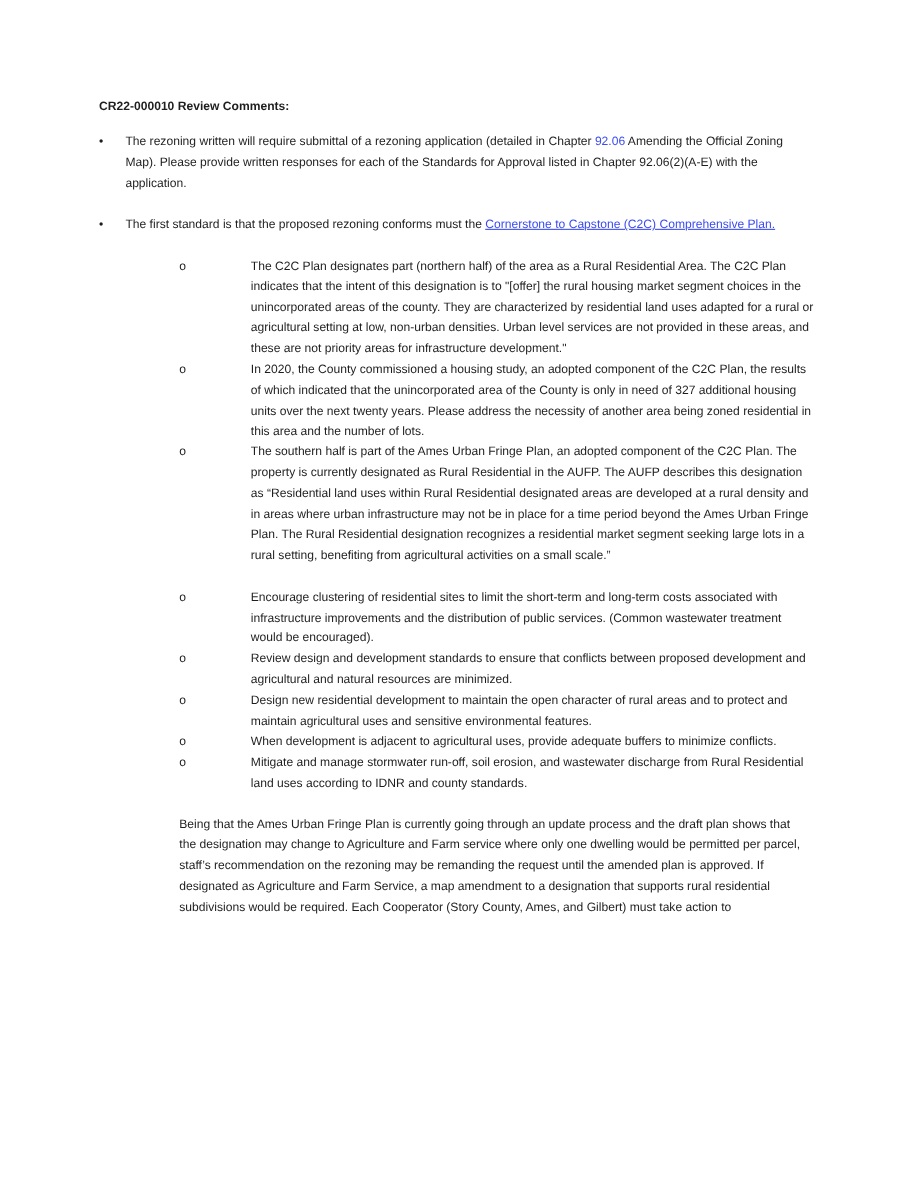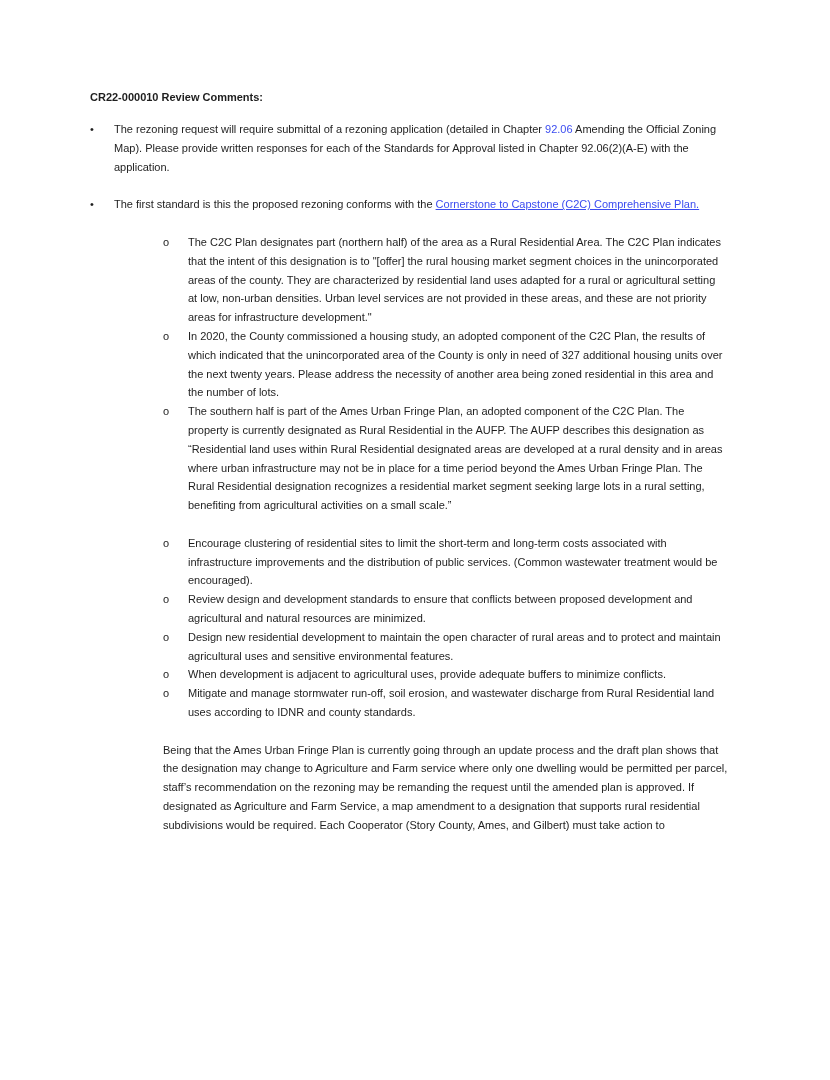--- a/index.html
+++ b/index.html
@@ -39,20 +39,21 @@
   }
   .l2 {
     margin-left: 73px;
   }
   .l2 > .marker {
     flex: none;
     width: 25px;
   }
   .l2 > .txt {
     width: 539px;
+    margin-left: 40px;
   }
   .l1 > .txt {
     flex: 1;
   }
   .gap { height: 18.8px; }
   .indent-block {
     margin-left: 73px;
     width: 565px;
   }
   a.link {
@@ -68,28 +69,28 @@
 </head>
 <body>
 
 <div class="page">
   <div class="content">
 
     <p class="heading">CR22-000010 Review Comments:</p>
 
     <div class="li l1">
       <span class="marker">•</span>
-      <div class="txt"><span>The rezoning request will require submittal of a rezoning application (detailed in Chapter </span><a class="link">92.06</a><span> Amending the Official Zoning Map). Please provide written responses for each of the Standards for Approval listed in Chapter 92.06(2)(A-E) with the application.</span></div>
+      <div class="txt"><span>The rezoning written will require submittal of a rezoning application (detailed in Chapter </span><a class="link">92.06</a><span> Amending the Official Zoning Map). Please provide written responses for each of the Standards for Approval listed in Chapter 92.06(2)(A-E) with the application.</span></div>
     </div>
 
     <div class="gap"></div>
 
     <div class="li l1">
       <span class="marker">•</span>
-      <div class="txt"><span>The first standard is this the proposed rezoning conforms with the </span><a class="link underlined">Cornerstone to Capstone (C2C) Comprehensive Plan.</a></div>
+      <div class="txt"><span>The first standard is that the proposed rezoning conforms must the </span><a class="link underlined">Cornerstone to Capstone (C2C) Comprehensive Plan.</a></div>
     </div>
 
     <div class="gap"></div>
 
     <div class="li l2">
       <span class="marker">o</span>
       <div class="txt">The C2C Plan designates part (northern half) of the area as a Rural Residential Area. The C2C Plan indicates that the intent of this designation is to "[offer] the rural housing market segment choices in the unincorporated areas of the county. They are characterized by residential land uses adapted for a rural or agricultural setting at low, non-urban densities. Urban level services are not provided in these areas, and these are not priority areas for infrastructure development."</div>
     </div>
     <div class="li l2">
       <span class="marker">o</span>

